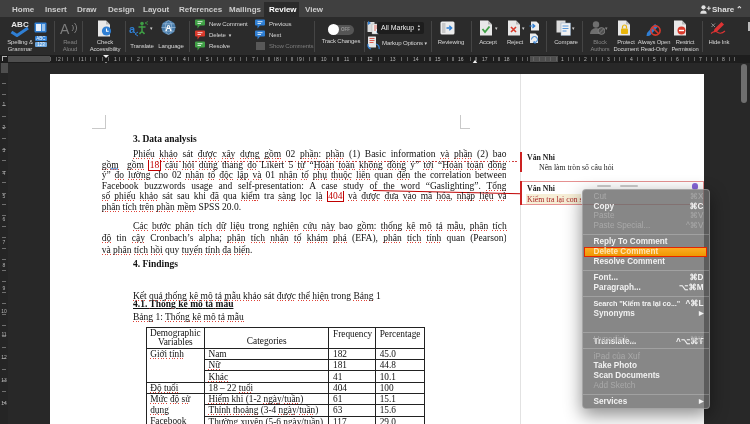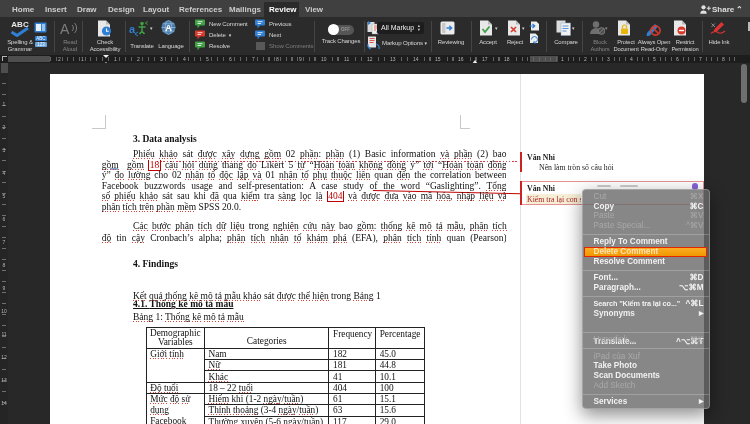--- a/index.html
+++ b/index.html
@@ -322,20 +322,21 @@
 
   <div class="doc" style="left:133px;top:71.3px;font-weight:700;">3. Data analysis</div>
   <div class="doc jst" style="left:133px;top:85.9px;width:373.5px;"><u class="sq">Phiếu</u> <u class="sq">khảo</u> sát <u class="sq">được</u> <u class="sq">xây</u> <u class="sq">dựng</u> <u class="sq">gồm</u> 02 <u class="sq">phần</u>: <u class="sq">phần</u> (1) Basic information <u class="sq">và</u> <u class="sq">phần</u> (2) bao</div>
   <div class="doc jst" style="left:101.7px;top:96.5px;width:404.8px;"><u class="sq">gồm</u>&nbsp; <u class="sq">gồm</u> <span class="anch">18</span> <u class="sq">câu</u> <u class="sq">hỏi</u> <u class="sq">dùng</u> thang <u class="sq">đo</u> Likert 5 <u class="sq">từ</u> “<u class="sq">Hoàn</u> <u class="sq">toàn</u> <u class="sq">không</u> <u class="sq">đồng</u> ý” <u class="sq">tới</u> “<u class="sq">Hoàn</u> <u class="sq">toàn</u> <u class="sq">đồng</u></div>
   <div class="doc jst" style="left:101.7px;top:107.1px;width:404.8px;">ý” <u class="sq">đo</u> <u class="sq">lường</u> cho 02 <u class="sq">nhân</u> <u class="sq">tố</u> <u class="sq">độc</u> <u class="sq">lập</u> <u class="sq">và</u> 01 <u class="sq">nhân</u> <u class="sq">tố</u> <u class="sq">phụ</u> <u class="sq">thuộc</u> <u class="sq">liên</u> quan <u class="sq">đến</u> the correlation between</div>
   <div class="doc jst" style="left:101.7px;top:117.8px;width:404.8px;">Facebook buzzwords usage and self-presentation: A case study of the word “Gaslighting”. <u class="sq">Tổng</u></div>
   <div class="doc jst" style="left:101.7px;top:128.4px;width:404.8px;"><u class="sq">số</u> <u class="sq">phiếu</u> <u class="sq">khảo</u> sát sau khi <u class="sq">đã</u> qua <u class="sq">kiểm</u> tra <u class="sq">sàng</u> <u class="sq">lọc</u> <u class="sq">là</u> <span class="anch">404</span> <u class="sq">và</u> <u class="sq">được</u> <u class="sq">đưa</u> <u class="sq">vào</u> <u class="sq">mã</u> <u class="sq">hóa</u>, <u class="sq">nhập</u> <u class="sq">liệu</u> <u class="sq">và</u></div>
   <div class="doc" style="left:101.7px;top:139.1px;"><u class="sq">phân</u> <u class="sq">tích</u> <u class="sq">trên</u> <u class="sq">phần</u> <u class="sq">mềm</u> SPSS 20.0.</div>
   <div class="doc jst" style="left:133px;top:158px;width:373.5px;"><u class="sq">Các</u> <u class="sq">bước</u> <u class="sq">phân</u> <u class="sq">tích</u> <u class="sq">dữ</u> <u class="sq">liệu</u> trong <u class="sq">nghiên</u> <u class="sq">cứu</u> <u class="sq">này</u> bao <u class="sq">gồm</u>: <u class="sq">thống</u> <u class="sq">kê</u> <u class="sq">mô</u> <u class="sq">tả</u> <u class="sq">mẫu</u>, <u class="sq">phân</u> <u class="sq">tích</u></div>
   <div class="doc jst" style="left:101.7px;top:170px;width:404.8px;"><u class="sq">độ</u> tin <u class="sq">cậy</u> Cronbach’s alpha; <u class="sq">phân</u> <u class="sq">tích</u> <u class="sq">nhân</u> <u class="sq">tố</u> <u class="sq">khám</u> <u class="sq">phá</u> (EFA), <u class="sq">phân</u> <u class="sq">tích</u> <u class="sq">tính</u> quan (Pearson)</div>
+  <div class="doc" style="left:101.7px;top:181.7px;"><u class="sq">và</u> <u class="sq">phân</u> <u class="sq">tích</u> <u class="sq">hồi</u> quy <u class="sq">tuyến</u> <u class="sq">tính</u> <u class="sq">đa</u> <u class="sq">biến</u>.</div>
   <div class="doc" style="left:133px;top:196px;font-weight:700;">4. Findings</div>
   <div class="doc" style="left:133px;top:196px;font-weight:700;text-decoration:underline;margin-top:40px;">4.1. <u class="sq">Thống</u> <u class="sq">kê</u> <u class="sq">mô</u> <u class="sq">tả</u> <u class="sq">mẫu</u></div>
   <div class="doc" style="left:133px;top:228px;"><u class="sq">Kết</u> <u class="sq">quả</u> <u class="sq">thống</u> <u class="sq">kê</u> <u class="sq">mô</u> <u class="sq">tả</u> <u class="sq">mẫu</u> <u class="sq">khảo</u> sát <u class="sq">được</u> <u class="sq">thể</u> <u class="sq">hiện</u> trong <u class="sq">Bảng</u> 1</div>
   <div class="doc" style="left:133px;top:248.7px;"><u class="sq">Bảng</u> 1: <u class="sq">Thống</u> <u class="sq">kê</u> <u class="sq">mô</u> <u class="sq">tả</u> <u class="sq">mẫu</u></div>
 
   <table style="position:absolute;left:145.7px;top:264.3px;border-collapse:collapse;font-family:'Liberation Serif',serif;font-size:9.3px;color:#111;table-layout:fixed;" cellspacing="0">
     <colgroup>
         <col style="width:58.3px">
         <col style="width:124.5px">
         <col style="width:46.7px">

